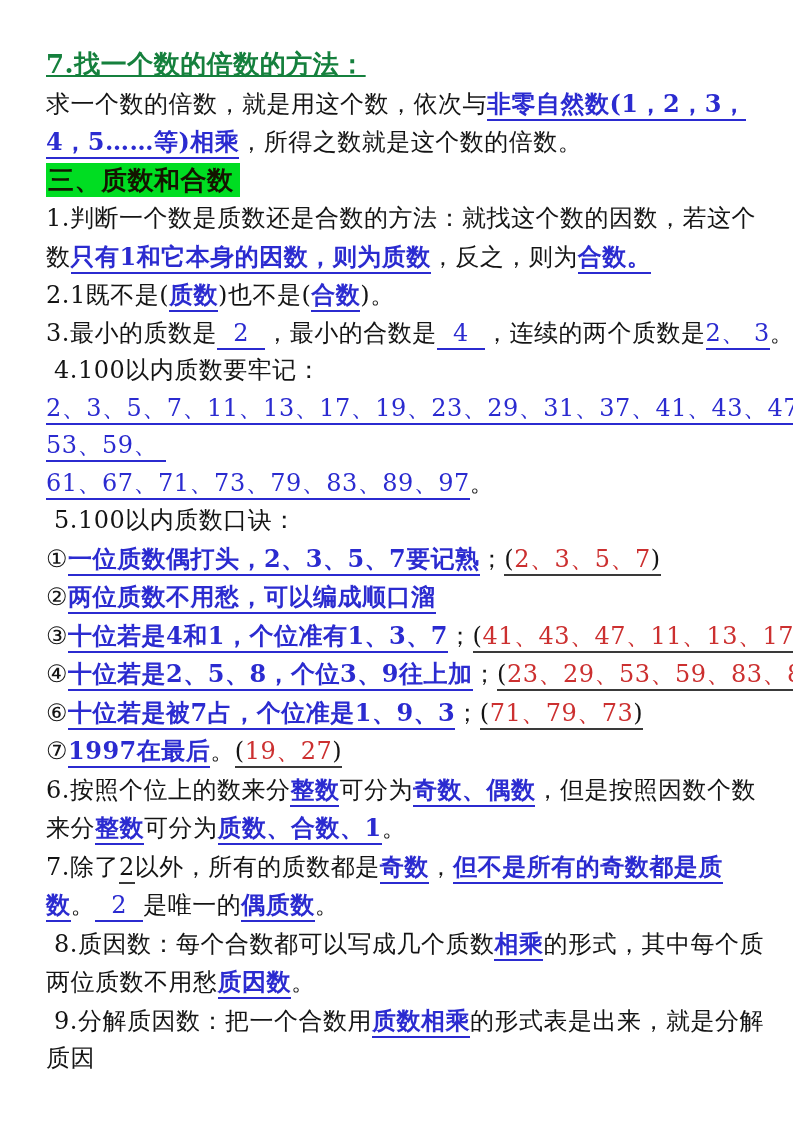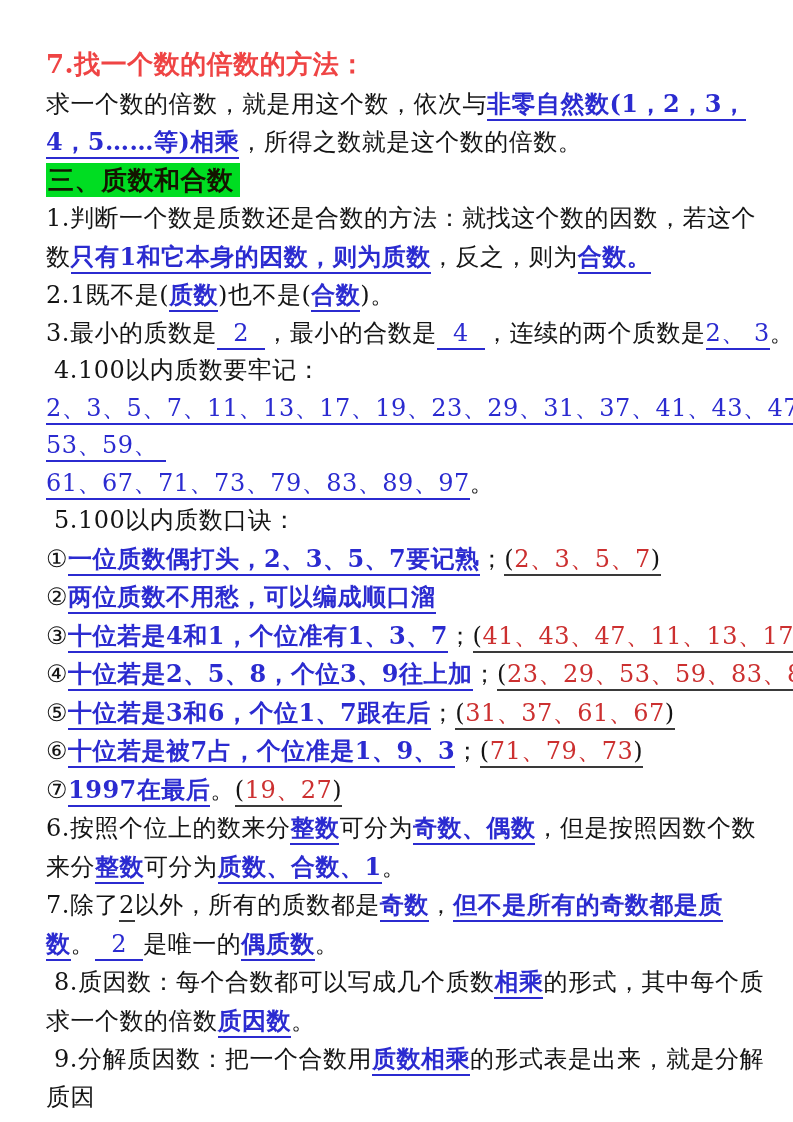--- a/index.html
+++ b/index.html
@@ -4,21 +4,21 @@
 <style>
   html,body{margin:0;padding:0;background:#ffffff;}
   body{width:793px;height:1122px;overflow:hidden;
        font-family:"DejaVu Serif","Liberation Serif",serif;}
   .page{box-sizing:border-box;width:793px;height:1122px;
         padding:46px 36px 0 46px;background:#ffffff;}
   .line{line-height:37.5px;white-space:nowrap;font-size:24px;letter-spacing:0.5px;color:#141414;}
   .seg{display:inline;}
   .seg-black{color:#141414;}
   .seg-black-bold{color:#141414;font-weight:normal;margin-left:8px;}
-  .seg-red-bold{color:#ef4444;font-weight:bold;font-size:26px;}
+  .seg-red-bold{color:#15803d;font-weight:bold;font-size:26px;text-decoration:underline;}
   .seg-blue-bold-u{color:#2b2bd0;font-weight:bold;border-bottom:2px solid #2b2bd0;padding-bottom:1px;}
   .seg-blue-u{color:#2b2bd0;border-bottom:2px solid #2b2bd0;padding-bottom:1px;}
   .seg-red-u{color:#cc3030;border-bottom:2px solid #3a3a3a;padding-bottom:1px;margin-top:36px;}
   .seg-black-u{color:#141414;border-bottom:2px solid #3a3a3a;padding-bottom:1px;}
   .seg-green{background:#00dd22;color:#141400;font-weight:bold;font-size:26px;padding:2px 6px 2px 2px;text-align:center;}
 </style>
 </head>
 <body>
 
 <div class="page">
@@ -33,25 +33,24 @@
       <div class="line"><span class="seg seg-black">3.最小的质数是</span><span class="seg seg-blue-u">&nbsp;&nbsp;2&nbsp;&nbsp;</span><span class="seg seg-black">，最小的合数是</span><span class="seg seg-blue-u">&nbsp;&nbsp;4&nbsp;&nbsp;</span><span class="seg seg-black">，连续的两个质数是</span><span class="seg seg-blue-u">2、&nbsp;3</span><span class="seg seg-black">。</span></div>
       <div class="line"><span class="seg seg-black-bold">4.100以内质数要牢记：</span></div>
       <div class="line"><span class="seg seg-blue-u">2、3、5、7、11、13、17、19、23、29、31、37、41、43、47、</span></div>
       <div class="line"><span class="seg seg-blue-u">53、59、&nbsp;</span></div>
       <div class="line"><span class="seg seg-blue-u">61、67、71、73、79、83、89、97</span><span class="seg seg-black">。</span></div>
       <div class="line"><span class="seg seg-black-bold">5.100以内质数口诀：</span></div>
       <div class="line"><span class="seg seg-black">①</span><span class="seg seg-blue-bold-u">一位质数偶打头，2、3、5、7要记熟</span><span class="seg seg-black">；</span><span class="seg seg-black-u">(</span><span class="seg seg-red-u">2、3、5、7</span><span class="seg seg-black-u">)</span></div>
       <div class="line"><span class="seg seg-black">②</span><span class="seg seg-blue-bold-u">两位质数不用愁，可以编成顺口溜</span></div>
       <div class="line"><span class="seg seg-black">③</span><span class="seg seg-blue-bold-u">十位若是4和1，个位准有1、3、7</span><span class="seg seg-black">；</span><span class="seg seg-black-u">(</span><span class="seg seg-red-u">41、43、47、11、13、17</span></div>
       <div class="line"><span class="seg seg-black">④</span><span class="seg seg-blue-bold-u">十位若是2、5、8，个位3、9往上加</span><span class="seg seg-black">；</span><span class="seg seg-black-u">(</span><span class="seg seg-red-u">23、29、53、59、83、89</span></div>
-      <div class="line"><span class="seg seg-black">⑤</span><span class="seg seg-blue-bold-u">十位若是3和6，个位1、7跟在后</span><span class="seg seg-black">；</span><span class="seg seg-black-u">(</span><span class="seg seg-red-u">31、37、61、67</span><span class="seg seg-black-u">)</span></div>
       <div class="line"><span class="seg seg-black">⑥</span><span class="seg seg-blue-bold-u">十位若是被7占，个位准是1、9、3</span><span class="seg seg-black">；</span><span class="seg seg-black-u">(</span><span class="seg seg-red-u">71、79、73</span><span class="seg seg-black-u">)</span></div>
       <div class="line"><span class="seg seg-black">⑦</span><span class="seg seg-blue-bold-u">1997在最后</span><span class="seg seg-black">。</span><span class="seg seg-black-u">(</span><span class="seg seg-red-u">19、27</span><span class="seg seg-black-u">)</span></div>
       <div class="line"><span class="seg seg-black">6.按照个位上的数来分</span><span class="seg seg-blue-bold-u">整数</span><span class="seg seg-black">可分为</span><span class="seg seg-blue-bold-u">奇数、偶数</span><span class="seg seg-black">，但是按照因数个数</span></div>
       <div class="line"><span class="seg seg-black">来分</span><span class="seg seg-blue-bold-u">整数</span><span class="seg seg-black">可分为</span><span class="seg seg-blue-bold-u">质数、合数、1</span><span class="seg seg-black">。</span></div>
       <div class="line"><span class="seg seg-black">7.除了</span><span class="seg seg-black-u">2</span><span class="seg seg-black">以外，所有的质数都是</span><span class="seg seg-blue-bold-u">奇数</span><span class="seg seg-black">，</span><span class="seg seg-blue-bold-u">但不是所有的奇数都是质</span></div>
       <div class="line"><span class="seg seg-blue-bold-u">数</span><span class="seg seg-black">。</span><span class="seg seg-blue-u">&nbsp;&nbsp;2&nbsp;&nbsp;</span><span class="seg seg-black">是唯一的</span><span class="seg seg-blue-bold-u">偶质数</span><span class="seg seg-black">。</span></div>
       <div class="line"><span class="seg seg-black-bold">8.质因数：</span><span class="seg seg-black">每个合数都可以写成几个质数</span><span class="seg seg-blue-bold-u">相乘</span><span class="seg seg-black">的形式，其中每个质</span></div>
-      <div class="line"><span class="seg seg-black">求一个数的倍数</span><span class="seg seg-blue-bold-u">质因数</span><span class="seg seg-black">。</span></div>
+      <div class="line"><span class="seg seg-black">两位质数不用愁</span><span class="seg seg-blue-bold-u">质因数</span><span class="seg seg-black">。</span></div>
       <div class="line"><span class="seg seg-black-bold">9.分解质因数：</span><span class="seg seg-black">把一个合数用</span><span class="seg seg-blue-bold-u">质数相乘</span><span class="seg seg-black">的形式表是出来，就是分解</span></div>
       <div class="line"><span class="seg seg-black">质因</span></div>
     </div>
 </div>
 
 </body></html>

